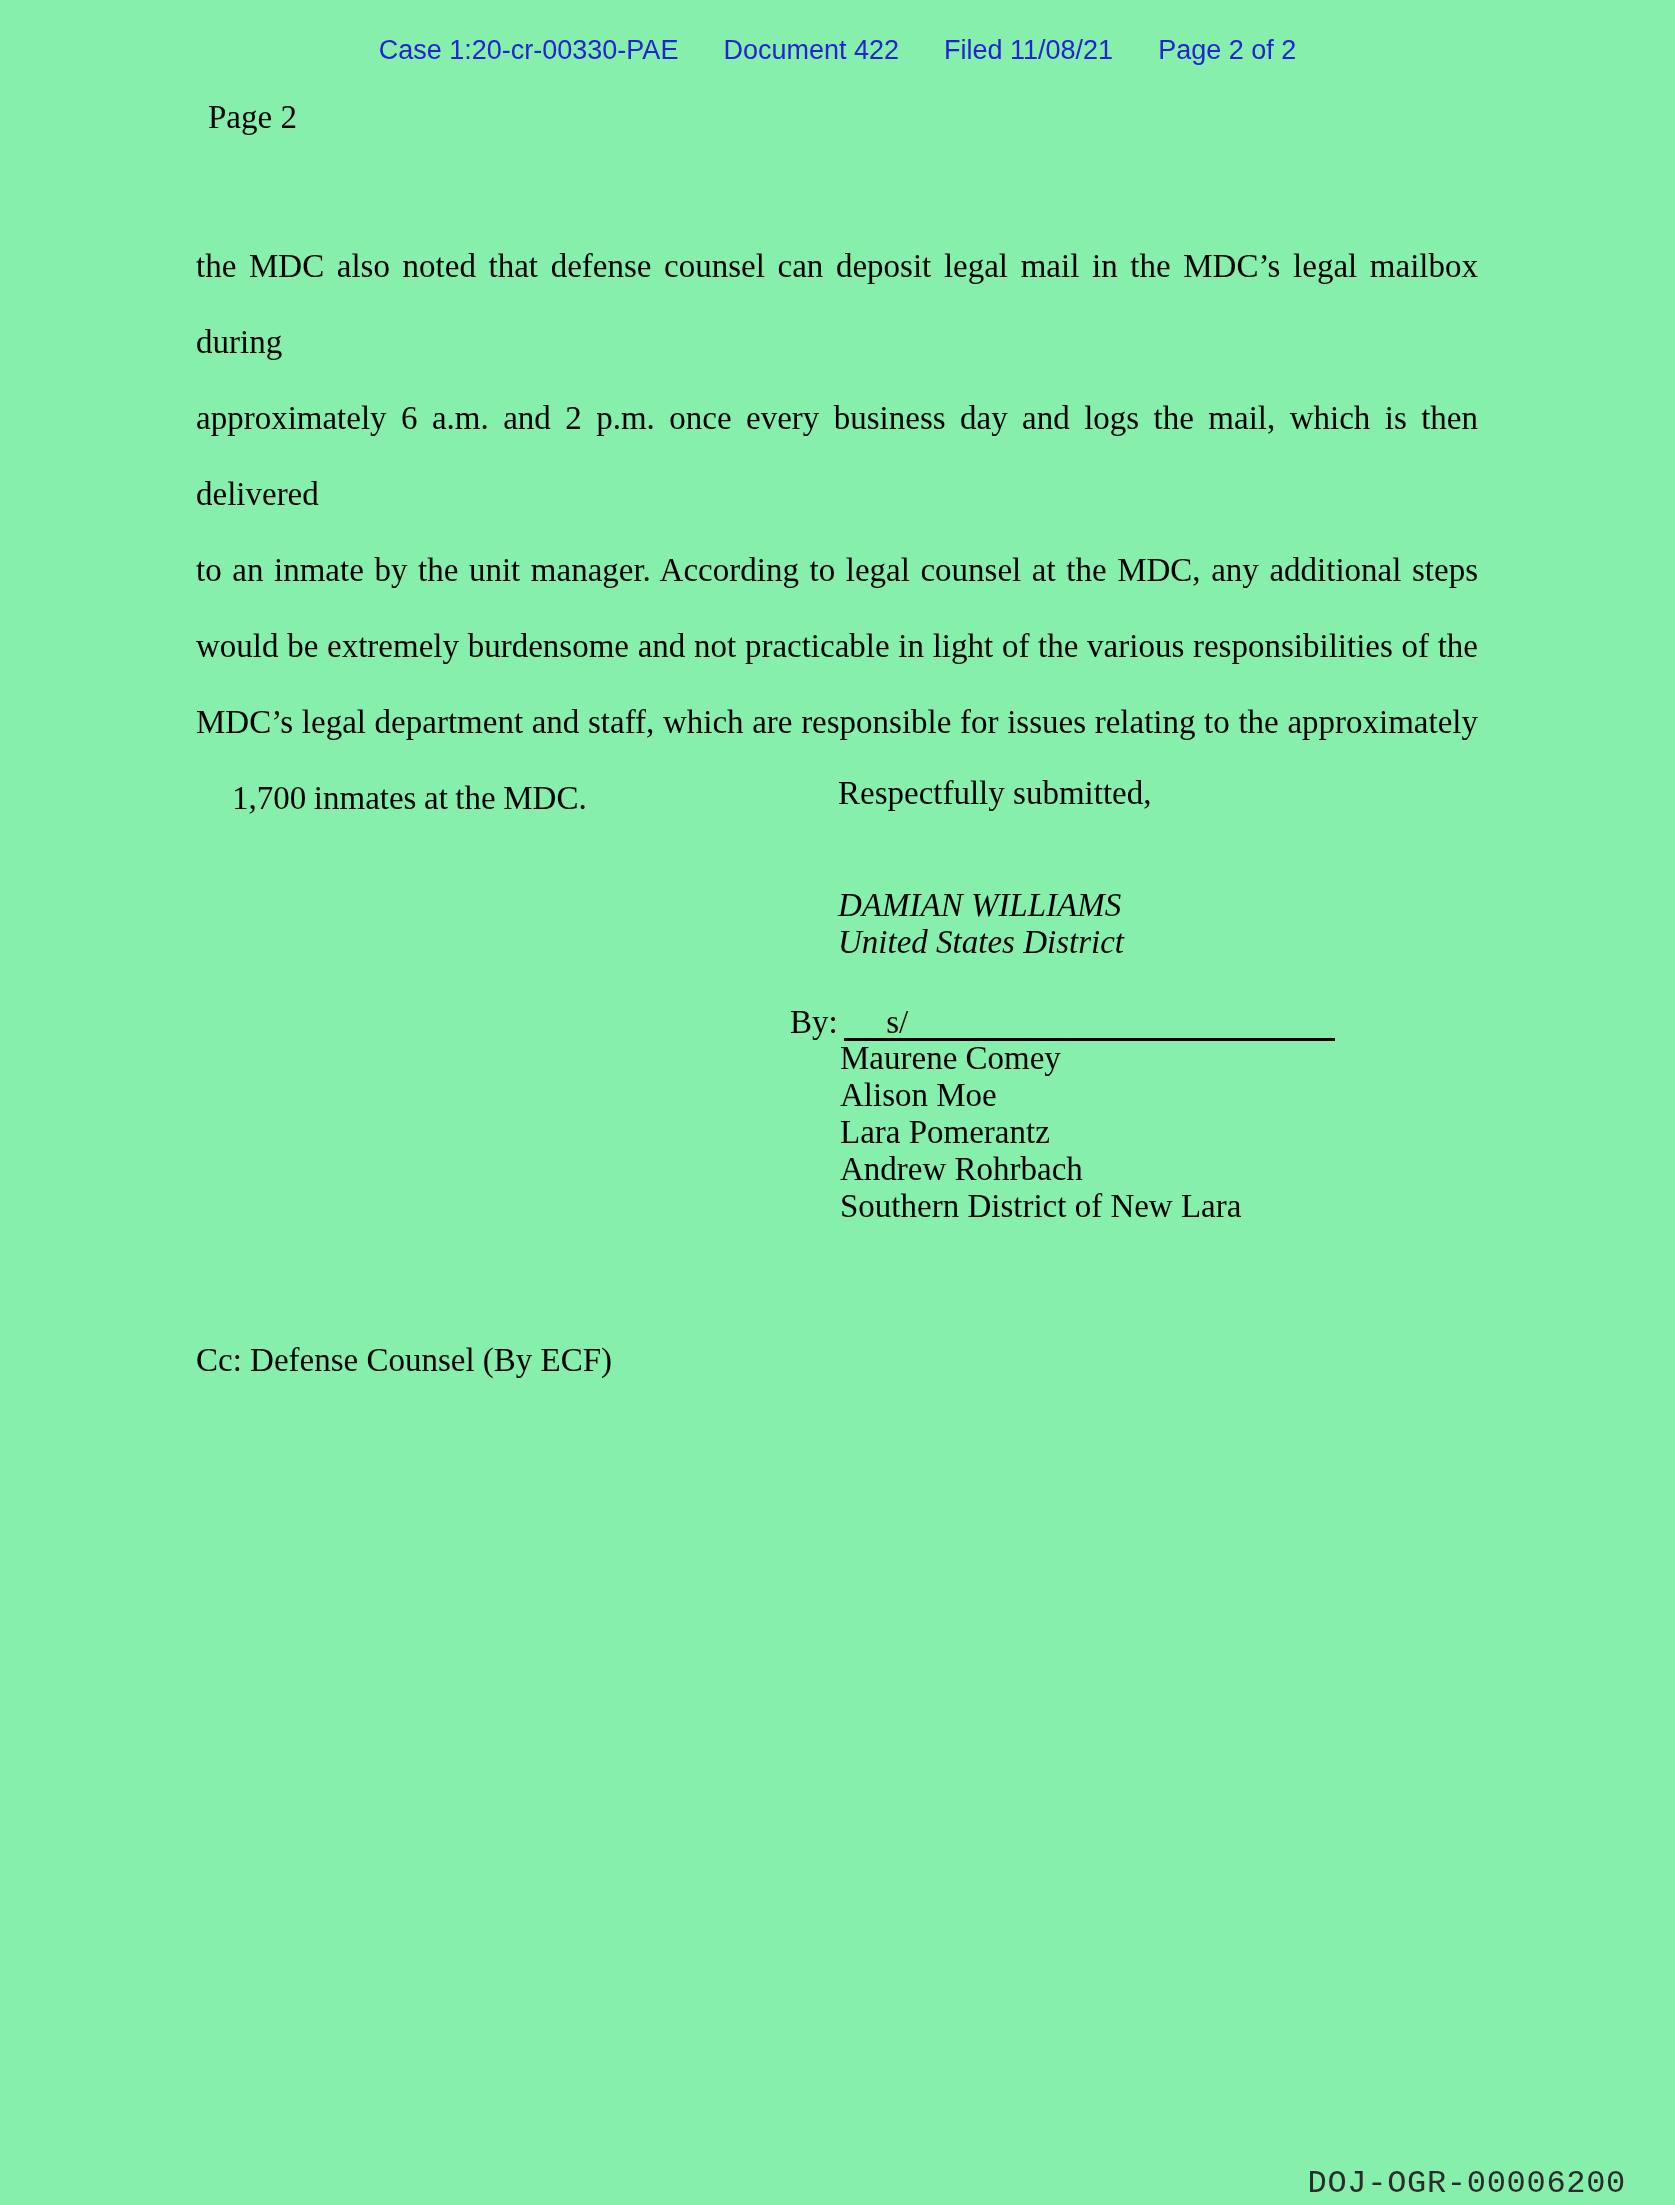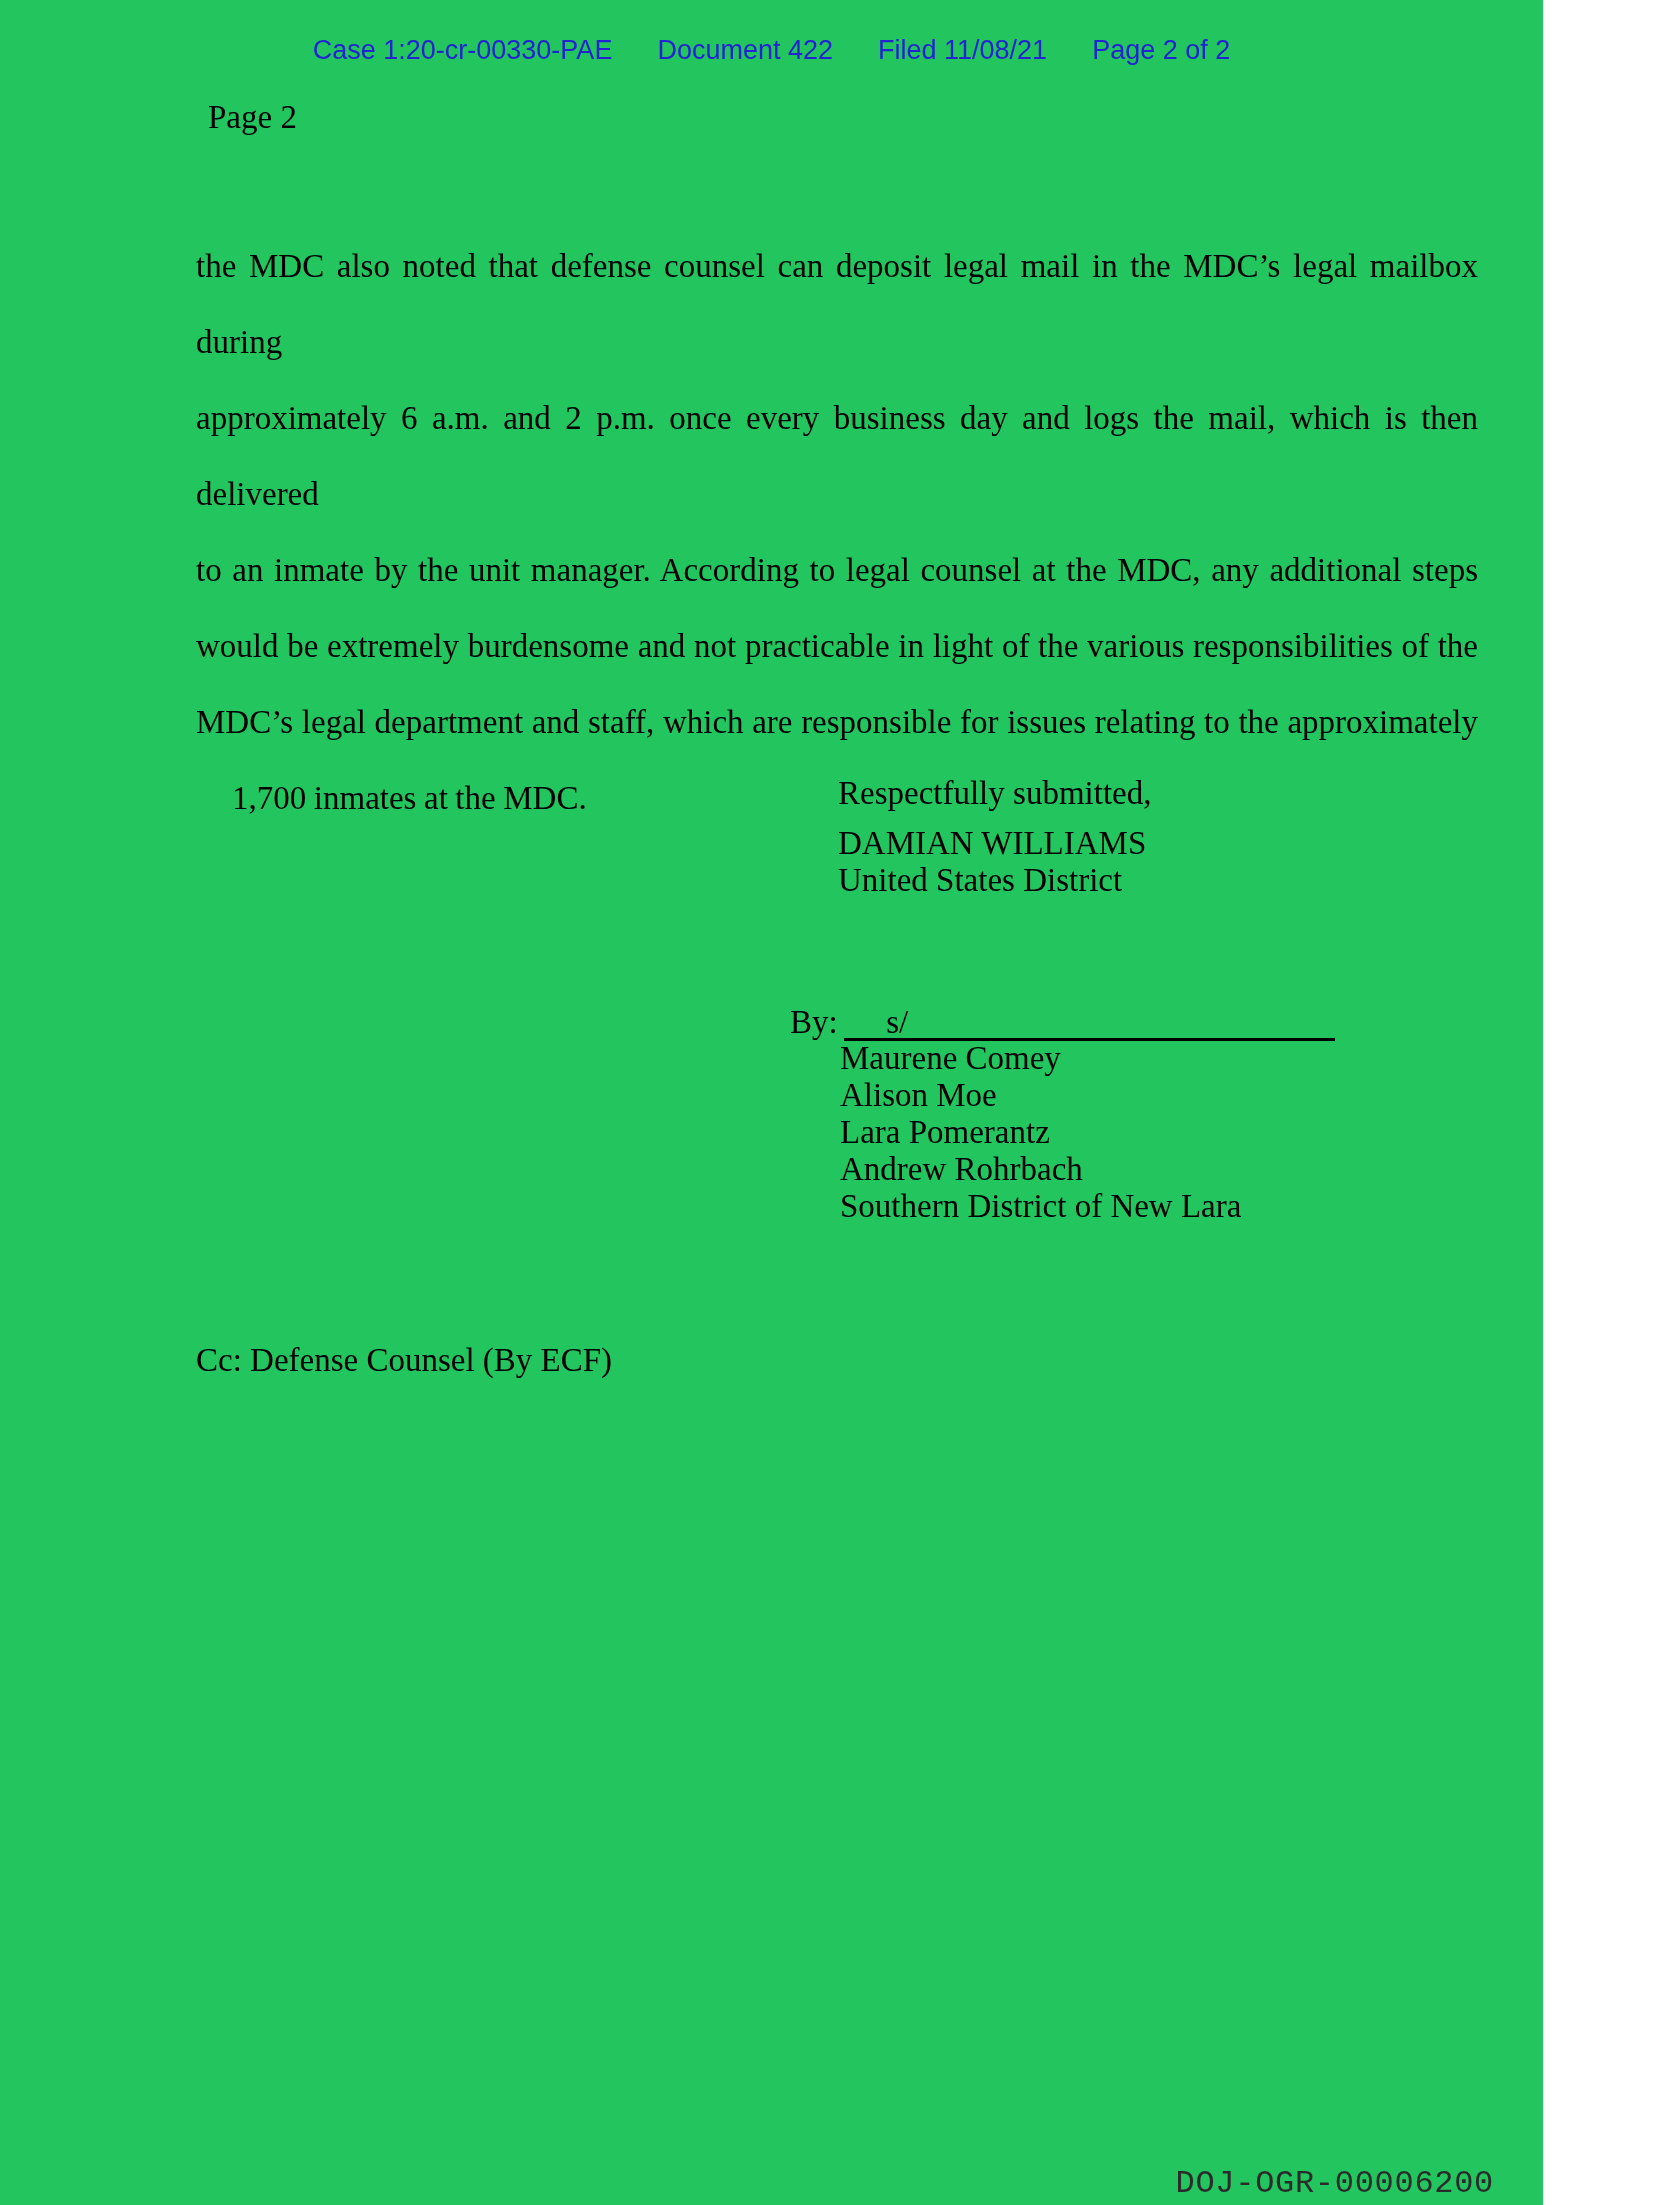--- a/index.html
+++ b/index.html
@@ -2,23 +2,23 @@
 <html style="font-size:10.5px"><head>
 <meta charset="utf-8">
 <style>
   html, body {
     margin: 0;
     padding: 0;
     background: #ffffff;
   }
   .page {
     position: relative;
-    width: 1543px;
+    width: 1675px;
     height: 2205px;
-    background: #22c55e;
+    background: #86efac;
     color: #000000;
     font-family: "Liberation Serif", serif;
     overflow: hidden;
   }
   
   .stamp {
     position: absolute;
     top: 36px;
     left: 0;
     width: 100%;
@@ -60,23 +60,24 @@
   .sig-closing {
     position: absolute;
     left: 838px;
     top: 775px;
     font-size: 33px;
     line-height: 37px;
   }
   .sig-name-block {
     position: absolute;
     left: 838px;
-    top: 825px;
+    top: 887px;
     font-size: 33px;
     line-height: 37px;
+    font-style: italic;
   }
   .by-row {
     position: absolute;
     left: 790px;
     top: 1004px;
     font-size: 33px;
     line-height: 37px;
     display: flex;
     align-items: flex-start;
   }

